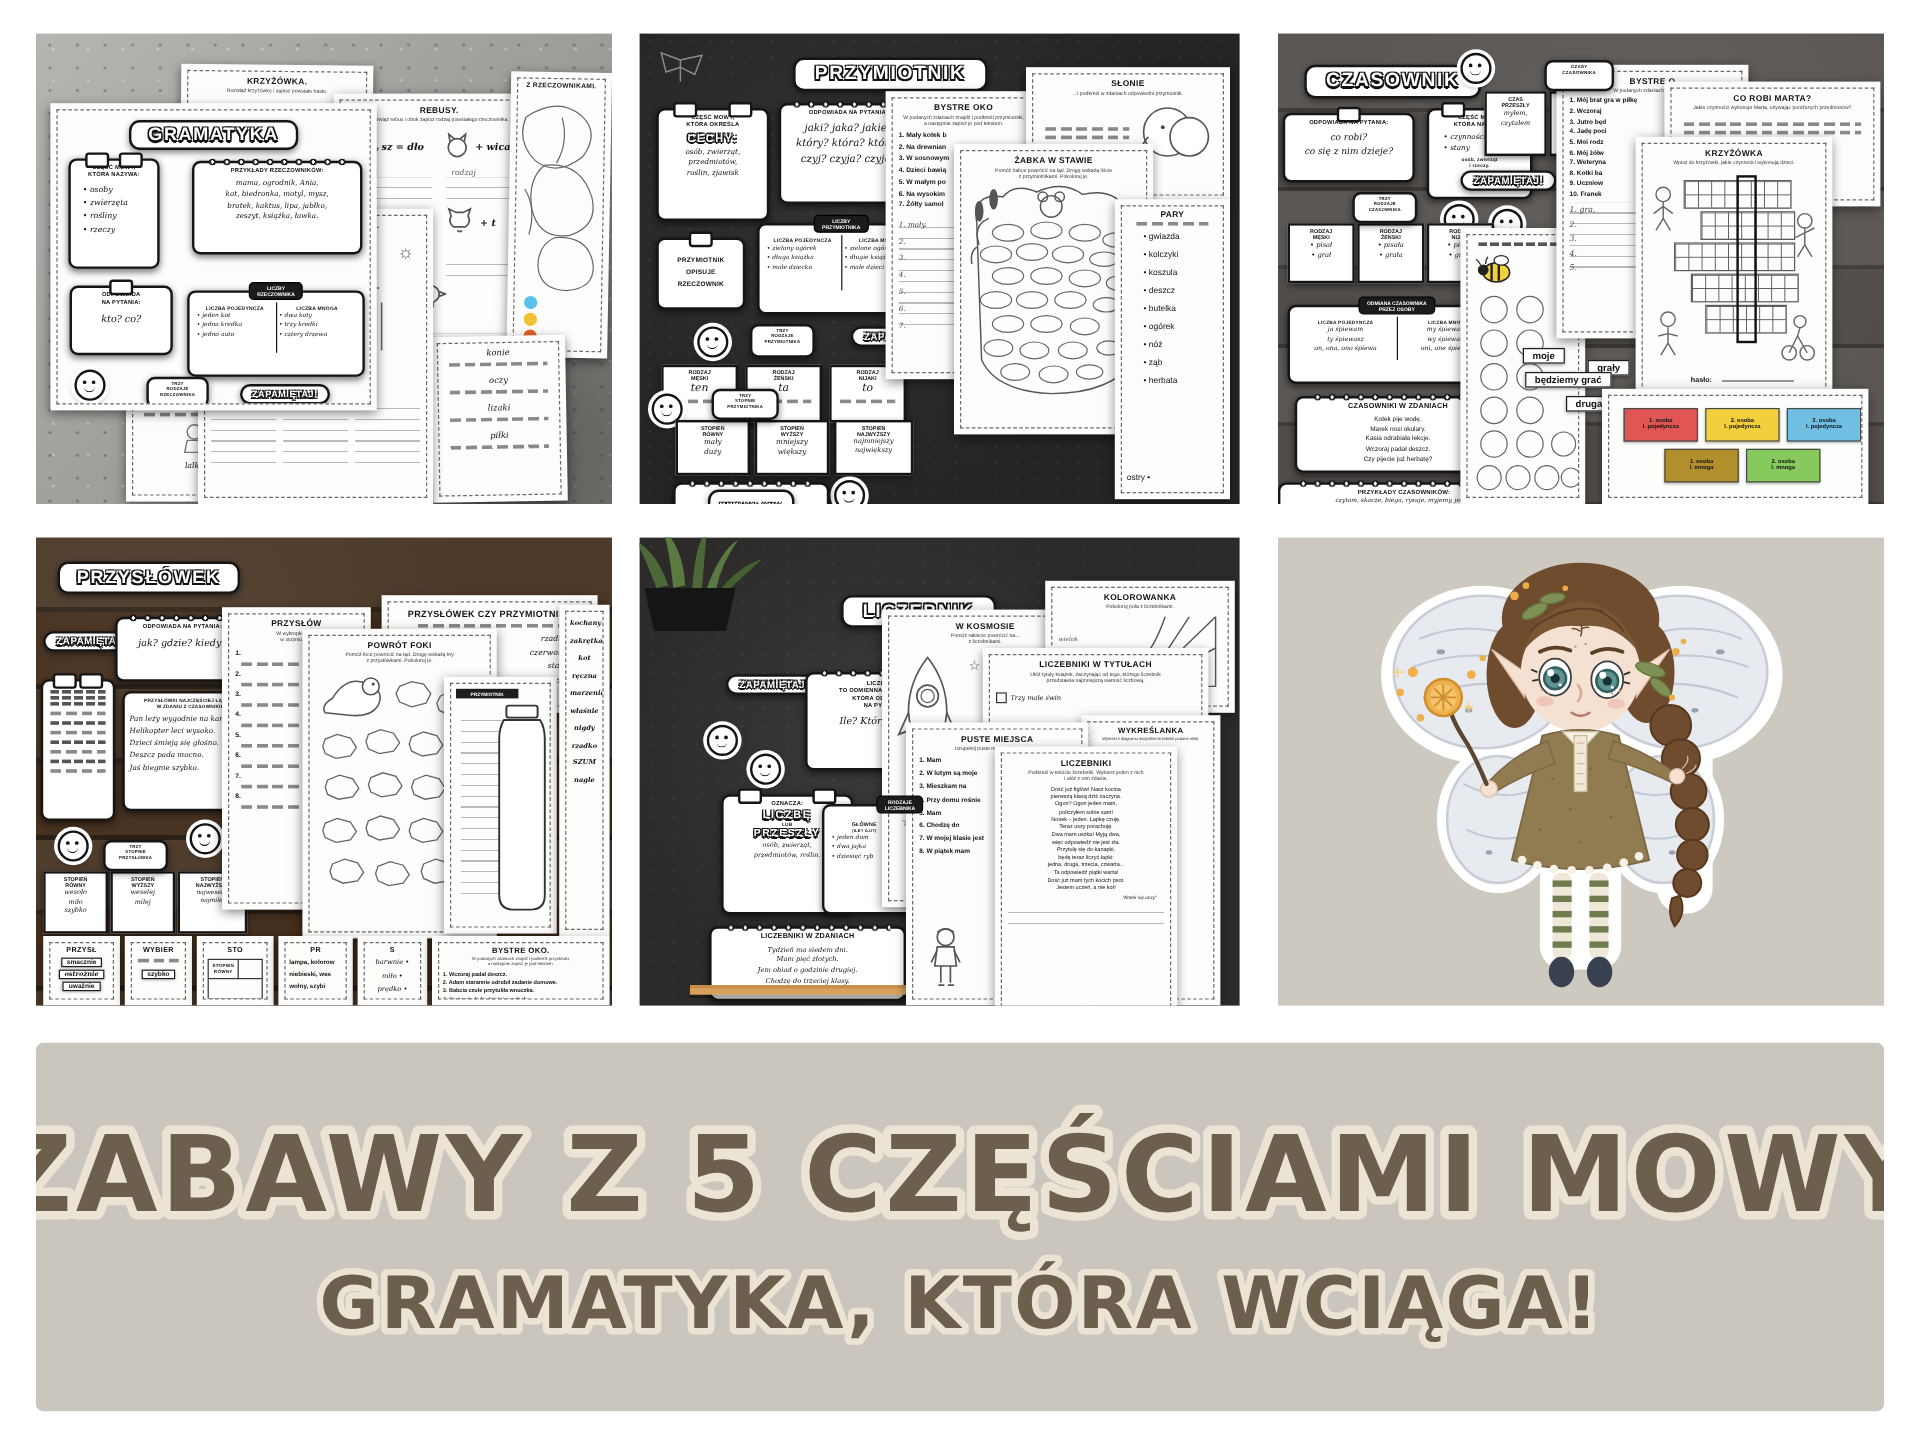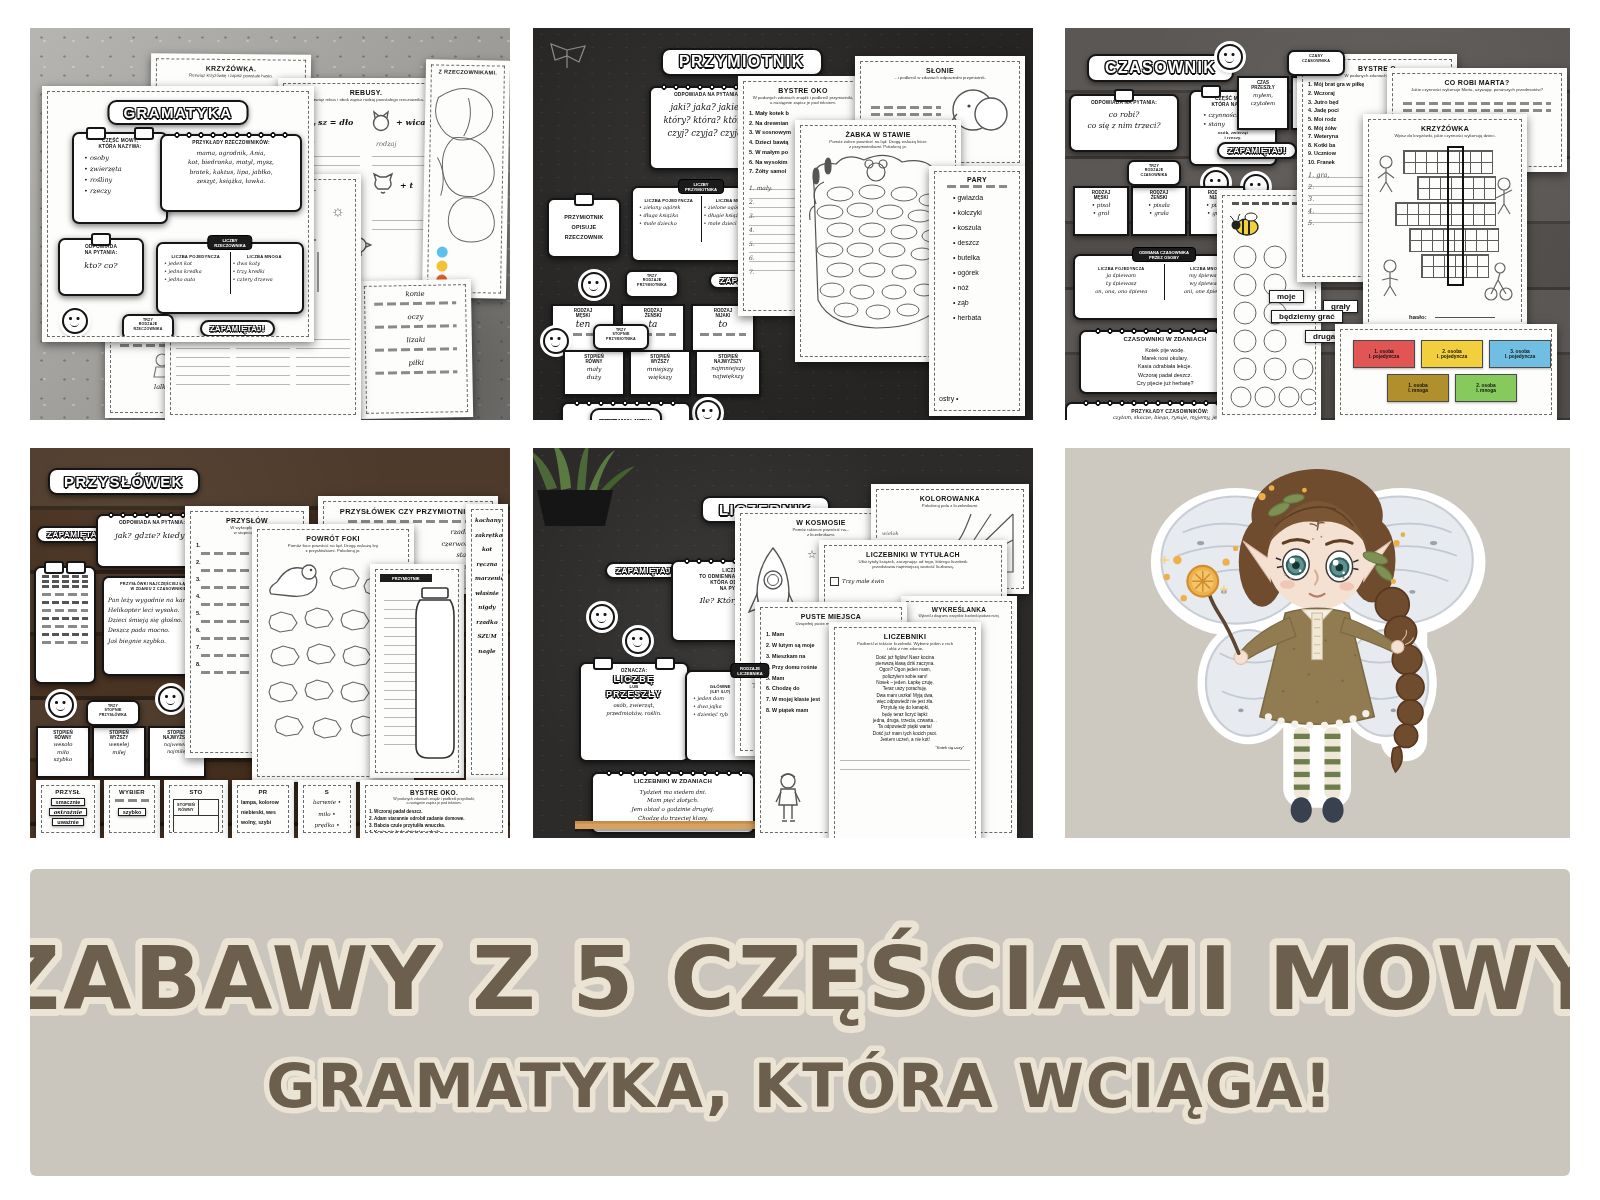--- a/index.html
+++ b/index.html
@@ -270,21 +270,21 @@
           <div class="lines" style="flex:1;height:60px"></div>
         </div>
       </div>
     </div>
 
     <div class="sheet" style="left:12px;top:58px;width:272px;height:256px">
       <div class="dash" style="padding:6px">
         <div class="pill" style="left:50%;top:8px;transform:translateX(-50%);position:absolute;padding:2px 14px">
           <span class="bub" style="font-size:15px">GRAMATYKA</span>
         </div>
-        <div class="card" style="left:24px;top:40px;width:96px;height:92px">
+        <div class="card" style="left:9px;top:40px;width:76px;height:92px">
           <span class="clipicon" style="left:12px"></span>
           <span class="clipicon" style="right:12px"></span>
           <div class="ct pre">CZĘŚĆ MOWY,
 KTÓRA NAZYWA:</div>
           <div class="hw pre" style="font-size:6.5px;line-height:1.7;margin-top:3px;margin-left:6px">• osoby
 • zwierzęta
 • rośliny
 • rzeczy</div>
         </div>
         <div class="card spiral" style="left:112px;top:42px;width:142px;height:78px">
@@ -334,20 +334,30 @@
 
   <div class="panel" id="p2">
     <svg class="abs" style="left:12px;top:14px" width="44" height="40" viewBox="0 0 44 40">
       <g fill="none" stroke="#8d8d8d" stroke-width="1.2">
           <path d="M22 8 L6 2 L10 18 L22 14 L34 20 L40 4 L22 8"></path>
           <path d="M22 8 v18"></path>
         </g>
     </svg>
     <div class="pill" style="left:128px;top:20px;padding:3px 16px">
       <span class="bub" style="font-size:16px">PRZYMIOTNIK</span>
+    </div>
+    <div class="card" style="left:14px;top:62px;width:94px;height:94px">
+      <span class="clipicon" style="left:12px"></span>
+      <span class="clipicon" style="right:12px"></span>
+      <div class="ct pre">CZĘŚĆ MOWY,
+KTÓRA OKREŚLA</div>
+      <div class="bub" style="font-size:9px;text-align:center;margin:2px 0">CECHY:</div>
+      <div class="hw pre" style="font-size:6px;line-height:1.5;text-align:center">osób, zwierząt,
+przedmiotów,
+roślin, zjawisk</div>
     </div>
     <div class="card spiral" style="left:116px;top:58px;width:116px;height:84px">
       <div class="ct">ODPOWIADA NA PYTANIA:</div>
       <div class="hw pre" style="font-size:8.5px;line-height:1.55;text-align:center;margin-top:3px">jaki? jaka? jakie?
 który? która? które?
 czyj? czyja? czyje?</div>
     </div>
     <div class="card" style="left:14px;top:170px;width:74px;height:60px;display:flex;align-items:center;justify-content:center">
       <span class="clipicon" style="left:50%;transform:translateX(-50%)"></span>
       <div class="ct pre" style="font-size:5.4px;line-height:1.8">PRZYMIOTNIK
@@ -534,21 +544,21 @@
 
   <div class="panel" id="p3">
     <div class="pill" style="left:22px;top:26px;padding:3px 16px">
       <span class="bub" style="font-size:16px">CZASOWNIK</span>
     </div>
     <div class="smile" style="left:152px;top:16px"></div>
     <div class="card" style="left:4px;top:66px;width:110px;height:58px">
       <span class="clipicon" style="left:50%;transform:translateX(-50%)"></span>
       <div class="ct">ODPOWIADA NA PYTANIA:</div>
       <div class="hw pre" style="font-size:7.5px;line-height:1.5;text-align:center;margin-top:3px">co robi?
-co się z nim trzeci?</div>
+co się z nim dzieje?</div>
     </div>
     <div class="card" style="left:124px;top:62px;width:88px;height:76px">
       <span class="clipicon" style="left:10px"></span>
       <span class="clipicon" style="right:10px"></span>
       <div class="ct pre">CZĘŚĆ MOWY,
 KTÓRA NAZYWA:</div>
       <div class="hw pre" style="font-size:6px;line-height:1.5;margin-top:2px;margin-left:8px">• czynności
 • stany</div>
       <div class="ct pre" style="font-size:4px;margin-top:2px">osób, zwierząt
 i rzeczy.</div>
@@ -987,21 +997,21 @@
     </div>
     <div class="smile" style="left:56px;top:156px"></div>
     <div class="smile" style="left:92px;top:180px"></div>
     <div class="card spiral" style="left:138px;top:112px;width:130px;height:82px">
       <div class="ct pre" style="margin-top:2px">LICZEBNIK
 TO ODMIENNA CZĘŚĆ MOWY,
 KTÓRA ODPOWIADA
 NA PYTANIA:</div>
       <div class="hw cq" style="margin-top:4px">Ile? Który z kolei?</div>
     </div>
-    <div class="card" style="left:46px;top:214px;width:110px;height:100px">
+    <div class="card" style="left:68px;top:214px;width:110px;height:100px">
       <span class="clipicon" style="left:12px"></span>
       <span class="clipicon" style="right:12px"></span>
       <div class="ct">OZNACZA:</div>
       <div class="bub" style="font-size:9px;text-align:center">LICZBĘ</div>
       <div class="ct" style="font-size:4px">LUB</div>
       <div class="bub" style="font-size:8.5px;text-align:center">PRZESZŁY</div>
       <div class="hw pre" style="font-size:5.4px;line-height:1.5;text-align:center;margin-top:2px">osób, zwierząt,
 przedmiotów, roślin.</div>
     </div>
     <div class="card" style="left:152px;top:222px;width:130px;height:92px;padding-top:10px">

